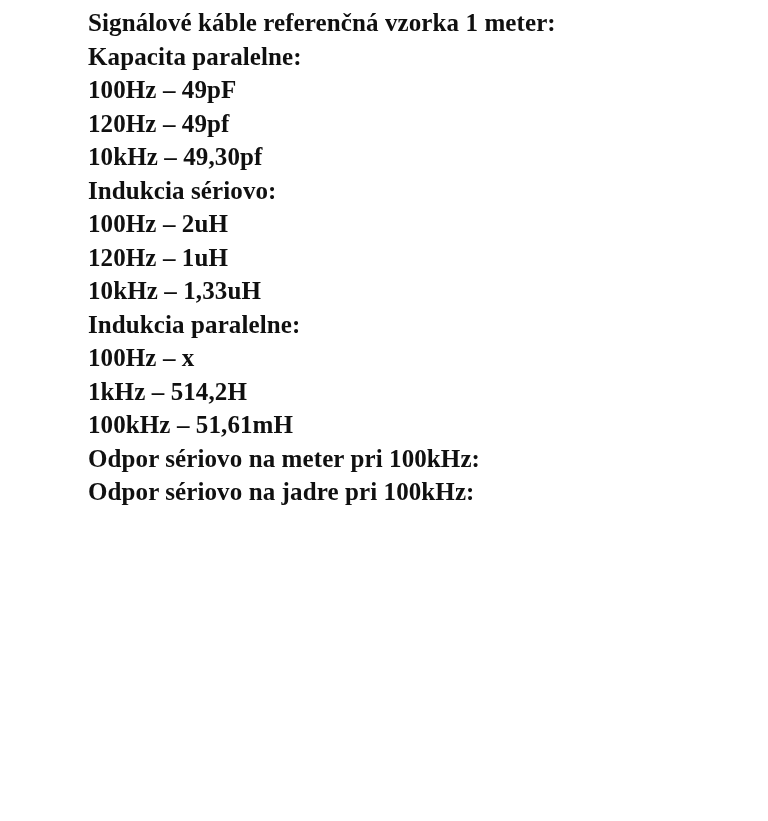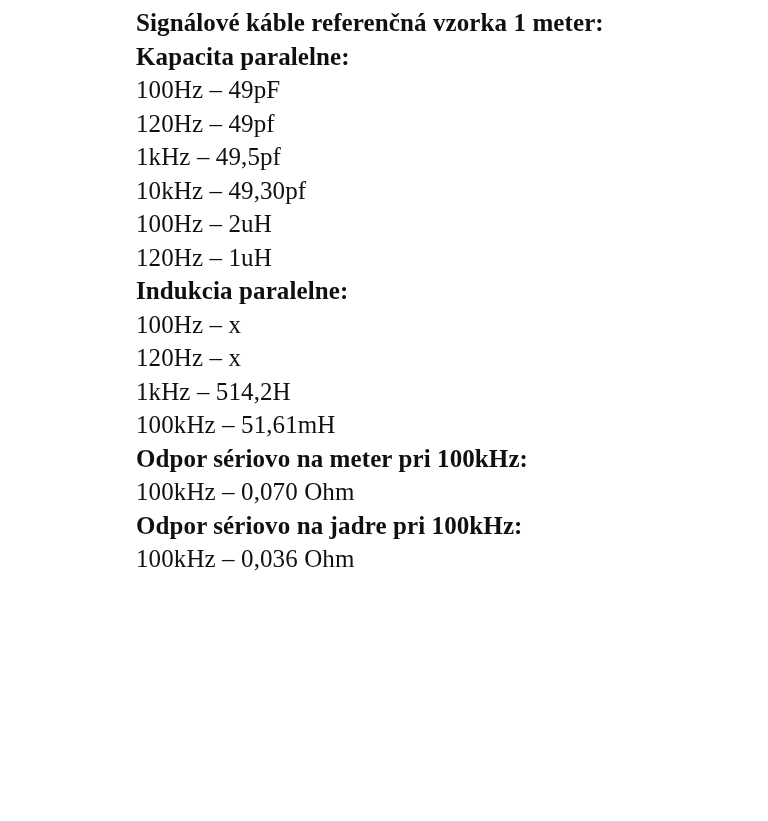--- a/index.html
+++ b/index.html
@@ -19,45 +19,42 @@
     height: 821px;
     box-sizing: border-box;
     padding: 6px 0 0 88px;
     background: #ffffff;
   }
   .line {
     font-size: 25px;
     line-height: 33.5px;
     white-space: pre;
     letter-spacing: 0.1px;
-    margin-left: 48px;
   }
   .line.heading {
     font-weight: bold;
   }
   .line.value {
-    font-weight: normal;
+    font-weight: bold;
   }
 </style>
 </head>
 <body>
 
 <div class="page">
 
   <div class="line heading">Signálové káble referenčná vzorka 1 meter:</div>
   <div class="line heading">Kapacita paralelne:</div>
   <div class="line value">100Hz – 49pF</div>
   <div class="line value">120Hz – 49pf</div>
-  <div class="line value">1kHz – 49,5pf</div>
   <div class="line value">10kHz – 49,30pf</div>
+  <div class="line heading">Indukcia sériovo:</div>
   <div class="line value">100Hz – 2uH</div>
   <div class="line value">120Hz – 1uH</div>
+  <div class="line value">10kHz – 1,33uH</div>
   <div class="line heading">Indukcia paralelne:</div>
   <div class="line value">100Hz – x</div>
-  <div class="line value">120Hz – x</div>
   <div class="line value">1kHz – 514,2H</div>
   <div class="line value">100kHz – 51,61mH</div>
   <div class="line heading">Odpor sériovo na meter pri 100kHz:</div>
-  <div class="line value">100kHz – 0,070 Ohm</div>
   <div class="line heading">Odpor sériovo na jadre pri 100kHz:</div>
-  <div class="line value">100kHz – 0,036 Ohm</div>
 
 </div>
 
 </body></html>

